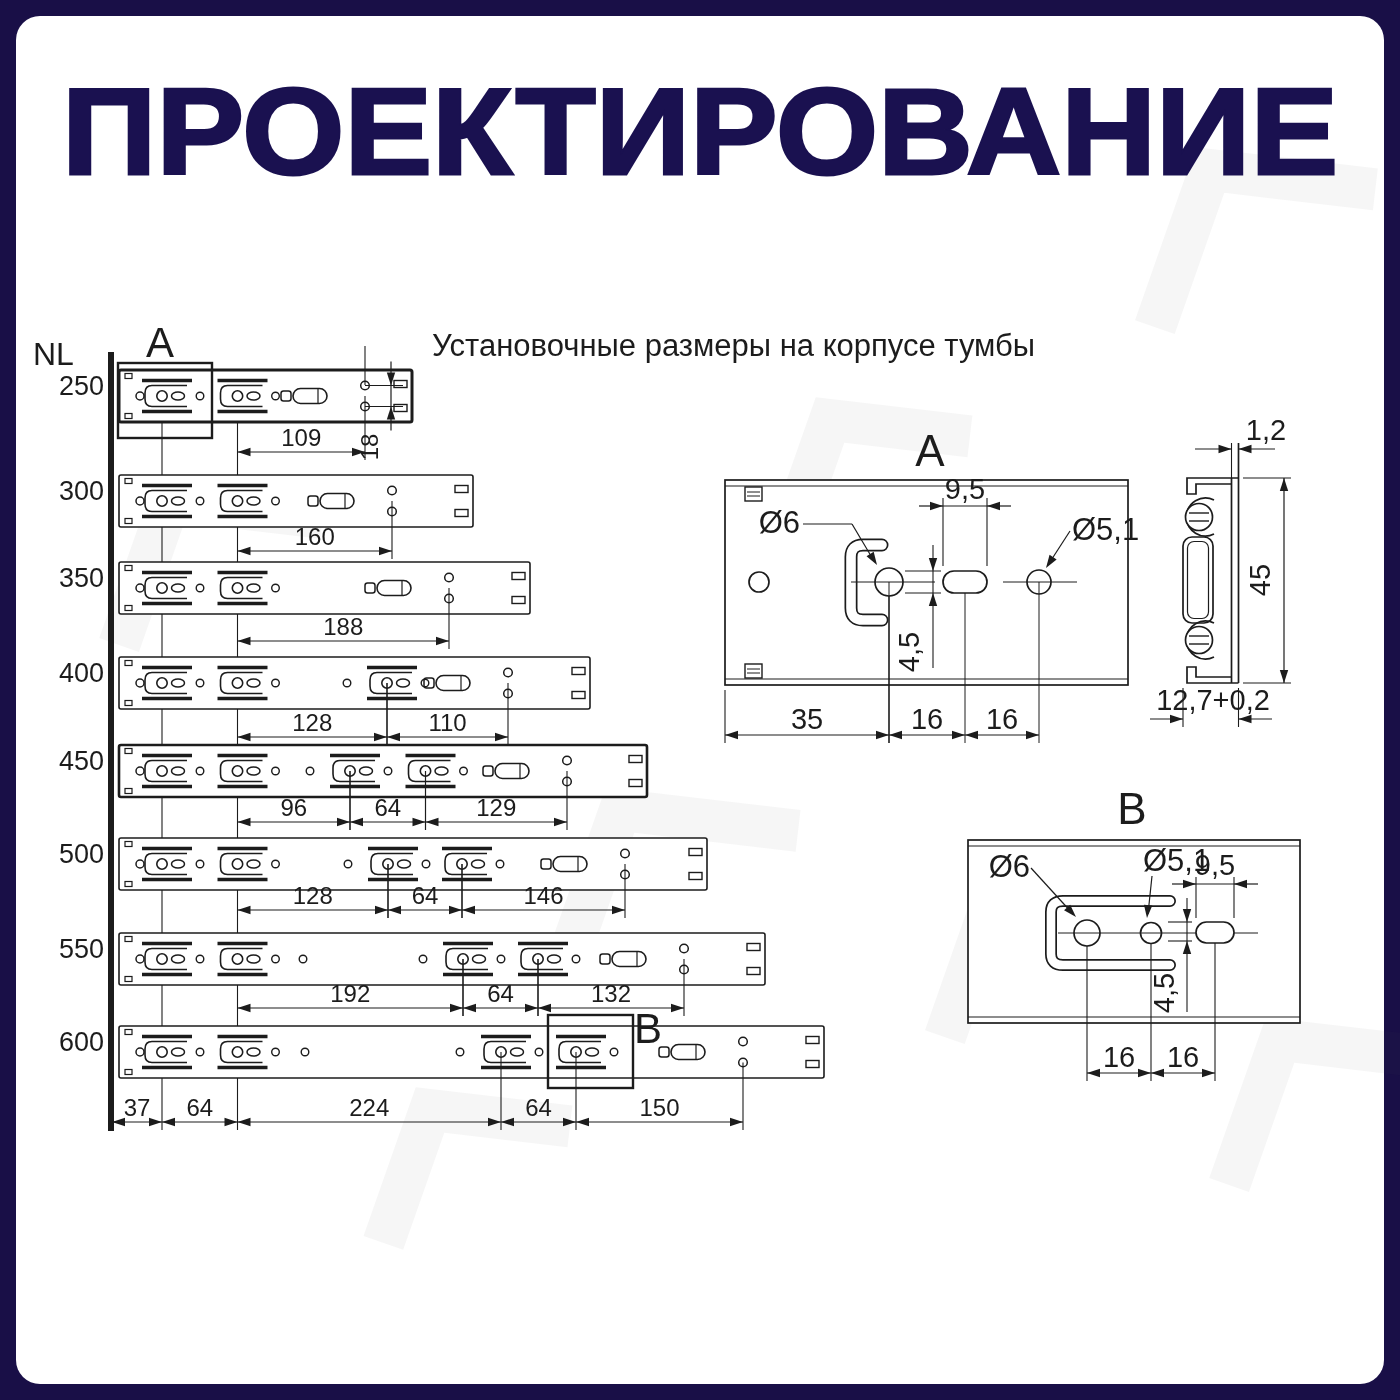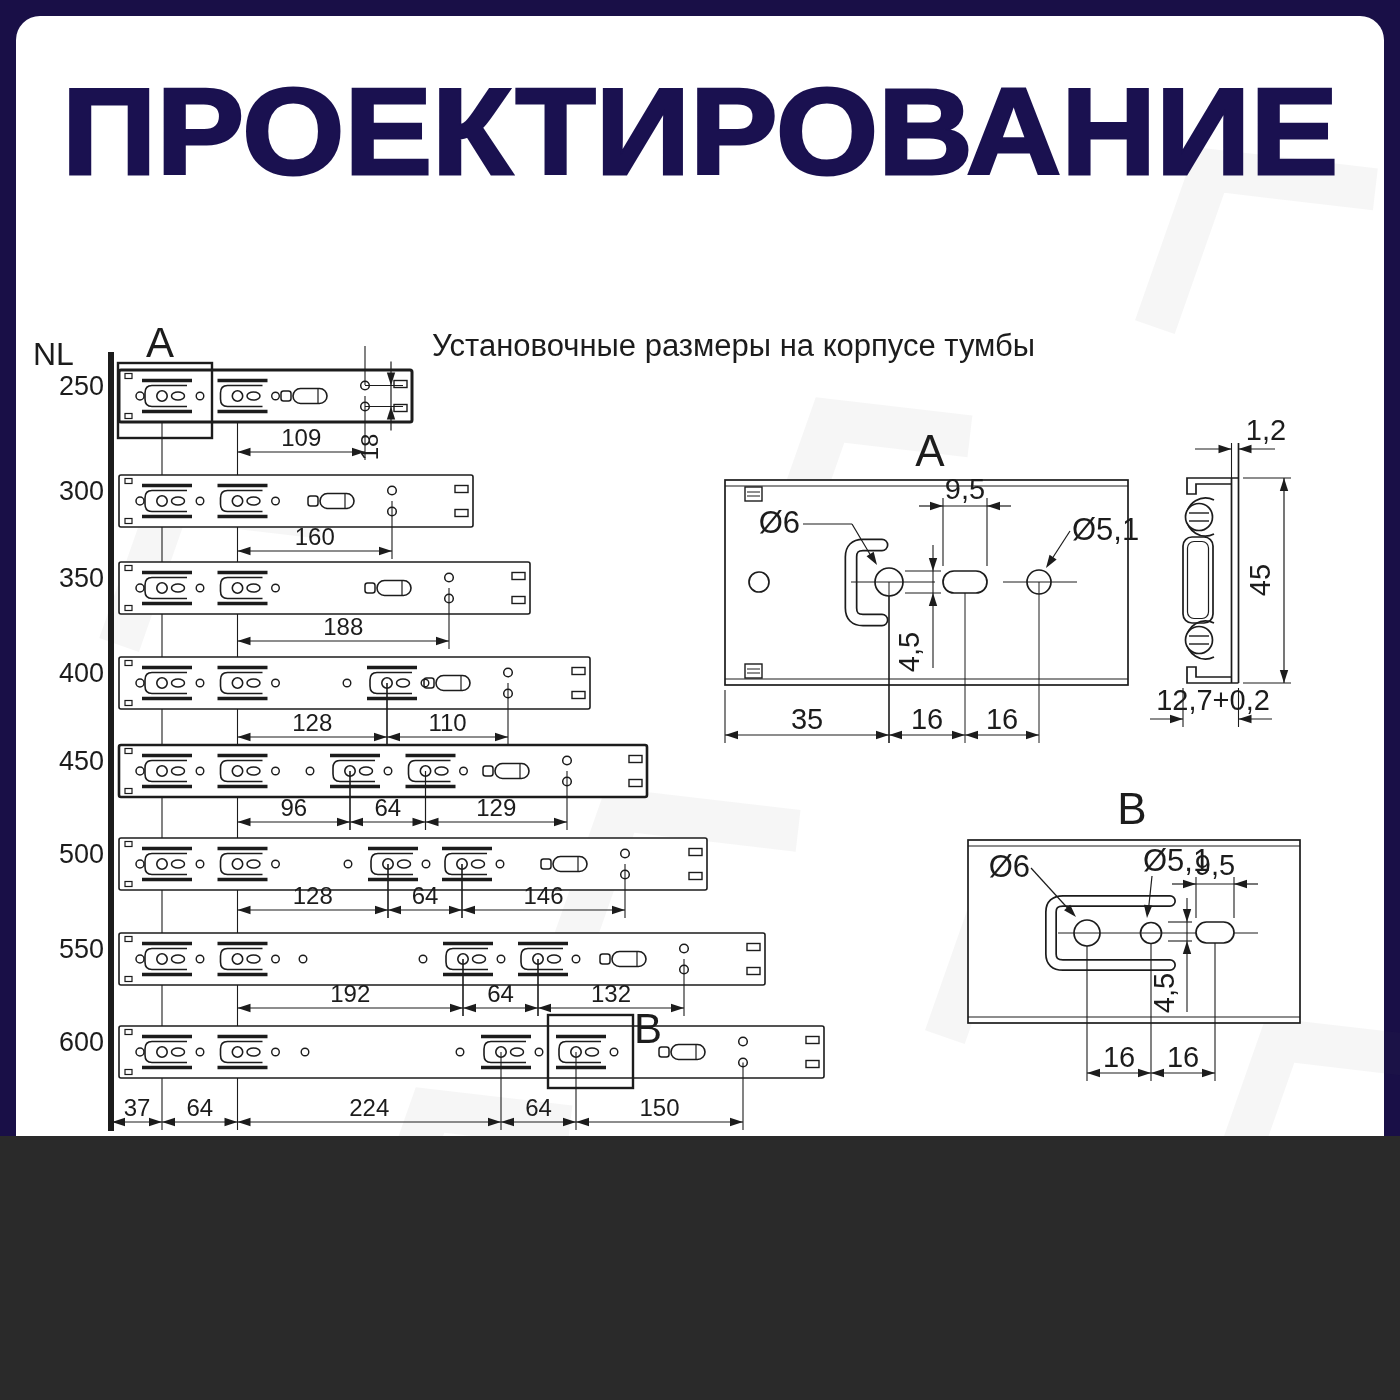--- a/index.html
+++ b/index.html
@@ -1,16 +1,16 @@
 <!DOCTYPE html>
 <html><head>
 <meta charset="utf-8">
 <style>
   html,body{margin:0;padding:0;background:#2a2a2a;}
-  #stage{position:relative;width:1400px;height:1136px;background:#b91c1c;overflow:hidden;
+  #stage{position:relative;width:1400px;height:1400px;background:#b91c1c;overflow:hidden;
          font-family:"Liberation Sans","DejaVu Sans",sans-serif;}
   svg{position:absolute;left:0;top:0;}
   text{font-family:"Liberation Sans","DejaVu Sans",sans-serif;}
 </style>
 </head>
 <body>
 
 <div id="stage">
   <svg id="art" width="1400" height="1400" viewBox="0 0 1400 1400">
     <rect x="0" y="0" width="1400" height="1400" fill="#190f47"></rect>

